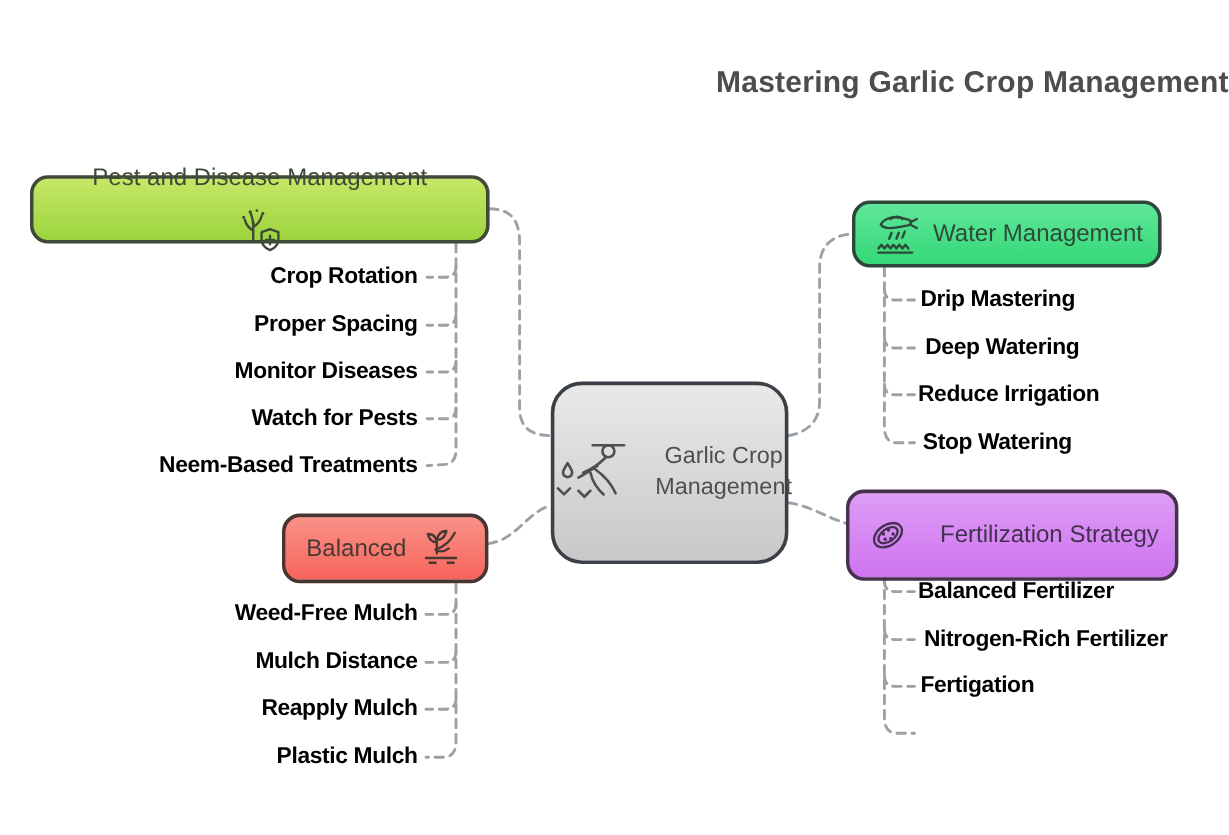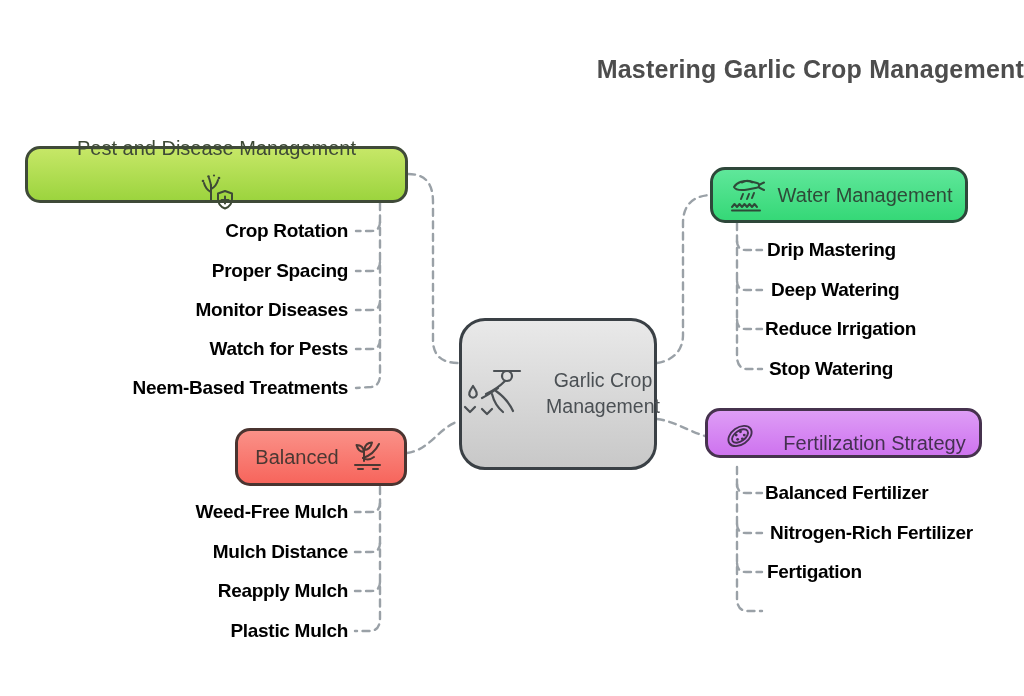--- a/index.html
+++ b/index.html
@@ -10,22 +10,22 @@
          font-size:25px;font-weight:700;color:#4d4d4d;letter-spacing:.2px;}
   .node{position:absolute;display:flex;align-items:center;justify-content:center;
         gap:12px;border:3px solid;box-sizing:border-box;border-radius:15px;}
   .node-label{font-size:20px;white-space:nowrap;}
   #node-pest{left:25px;top:146px;width:383px;height:57px;border-color:#3f4a38;
              background:linear-gradient(#c6e767,#9cd43e);color:#3e4a36;flex-direction:column;}
   #node-water{left:710px;top:167px;width:258px;height:56px;border-color:#2e473a;
               background:linear-gradient(#5fe79a,#35d877);color:#2e4a38;gap:10px;}
   #node-mulch{left:235px;top:428px;width:172px;height:58px;border-color:#4a3430;
               background:linear-gradient(#fa9188,#f7655c);color:#4a3833;gap:10px;}
-  #node-fert{left:705px;top:408px;width:277px;height:50px;border-color:#46324e;
-             background:linear-gradient(#de9df6,#ce73ef);color:#443050;gap:24px;align-items:flex-end;}
+  #node-fert{left:705px;top:408px;width:277px;height:76px;border-color:#46324e;
+             background:linear-gradient(#de9df6,#ce73ef);color:#443050;gap:24px;}
   #node-center{left:459px;top:318px;width:198px;height:152px;border-radius:26px;
                border-color:#3a4045;background:linear-gradient(#e9e9e9,#c8c8c8);
                color:#4b5054;flex-direction:row;gap:4px;}
   .center-text{text-align:center;font-size:19.5px;line-height:1.32;}
   .item{position:absolute;transform:translateY(-50%);font-size:19px;font-weight:700;
         color:#000000;letter-spacing:-.3px;white-space:nowrap;}
   .footer{position:absolute;left:19px;top:663px;display:flex;align-items:center;gap:5px;
           font-size:11px;font-weight:700;color:#42464b;margin-top:40px;}
   .icon{flex:0 0 auto;}
 </style>

